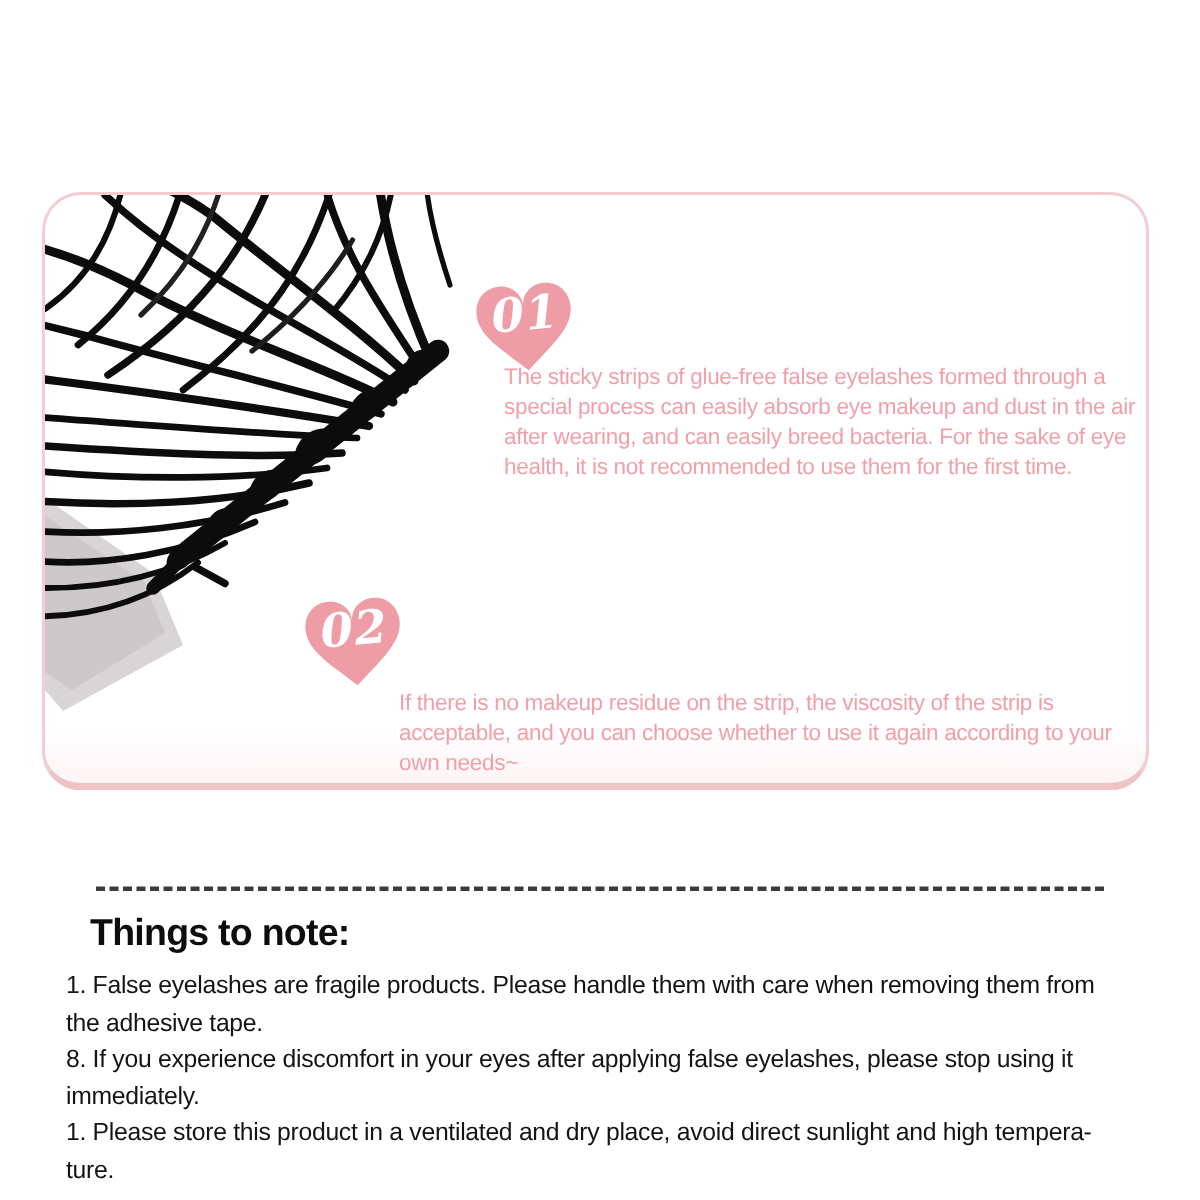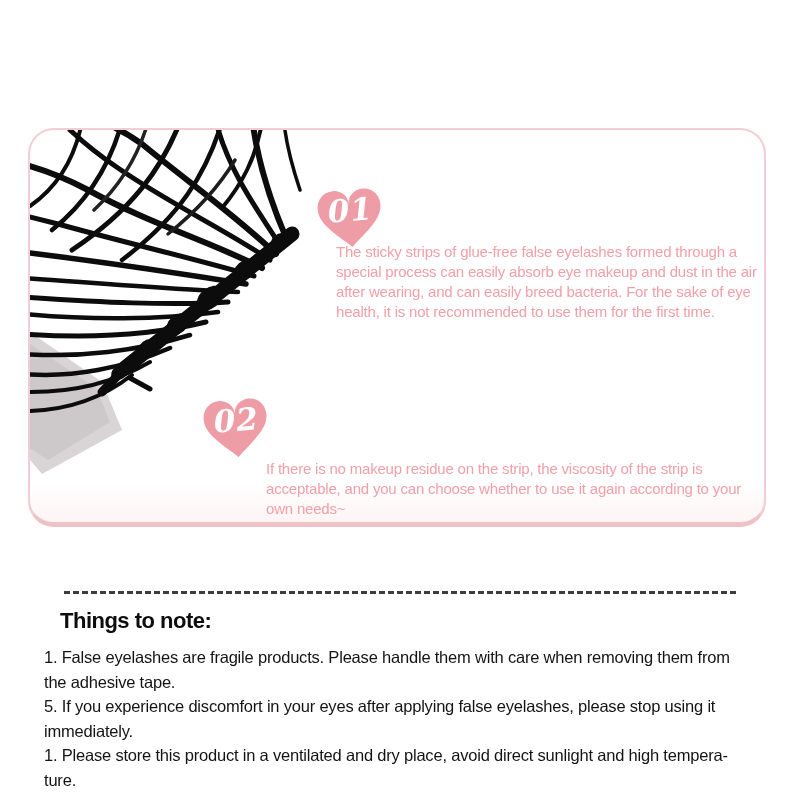--- a/index.html
+++ b/index.html
@@ -32,21 +32,21 @@
   }
   .step-text-1{left:306px;top:112px;width:436px;}
   .step-text-2{left:236px;top:297px;width:496px;margin-top:32px;}
   
   .divider{
     position:absolute;left:64px;top:591px;width:672px;height:0;
     border-top:3px dashed #3c3c3c;
   }
   .notes-title{
     position:absolute;left:60px;top:608px;margin:0;
-    font-size:22px;font-weight:bold;color:#0d0d0d;letter-spacing:-0.5px;
+    font-size:25px;font-weight:bold;color:#0d0d0d;letter-spacing:-0.5px;
   }
   .notes{
     position:absolute;left:44px;top:645px;width:700px;
     color:#141414;font-size:16.5px;line-height:24.5px;letter-spacing:-0.2px;
   }
   .notes p{margin:0;}
 </style>
 </head>
 <body>
 
@@ -112,17 +112,17 @@
     </div>
     <div class="step-text step-text-2">If there is no makeup residue on the strip, the viscosity of the strip is acceptable, and you can choose whether to use it again according to your own needs~</div>
 
   </section>
 
   <div class="divider"></div>
 
   <h1 class="notes-title">Things to note:</h1>
   <div class="notes">
     <p>1. False eyelashes are fragile products. Please handle them with care when removing them from the adhesive tape.</p>
-    <p>5. If you experience discomfort in your eyes after applying false eyelashes, please stop using it immediately.</p>
+    <p>8. If you experience discomfort in your eyes after applying false eyelashes, please stop using it immediately.</p>
     <p>1. Please store this product in a ventilated and dry place, avoid direct sunlight and high tempera­ture.</p>
   </div>
 
 </div>
 
 </body></html>

